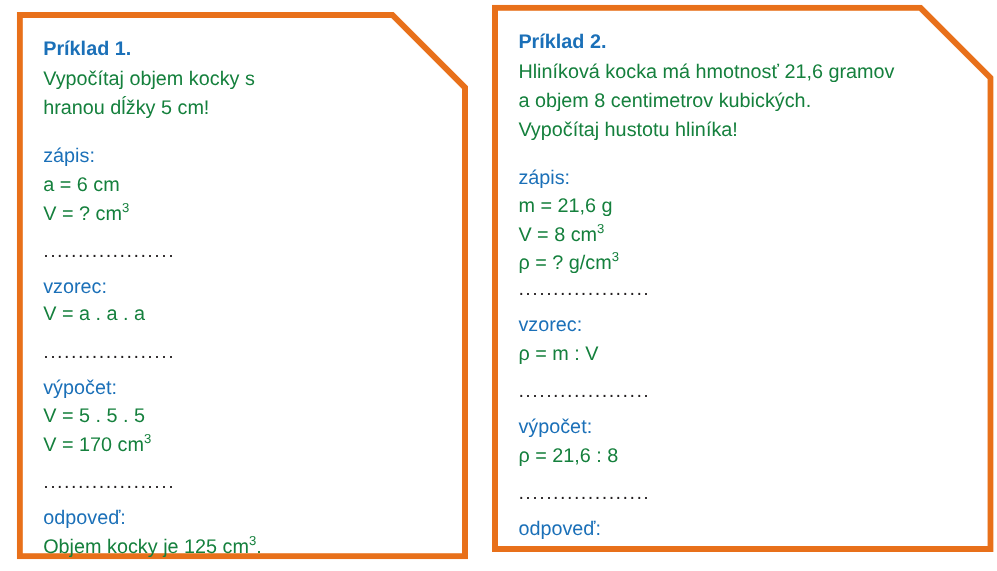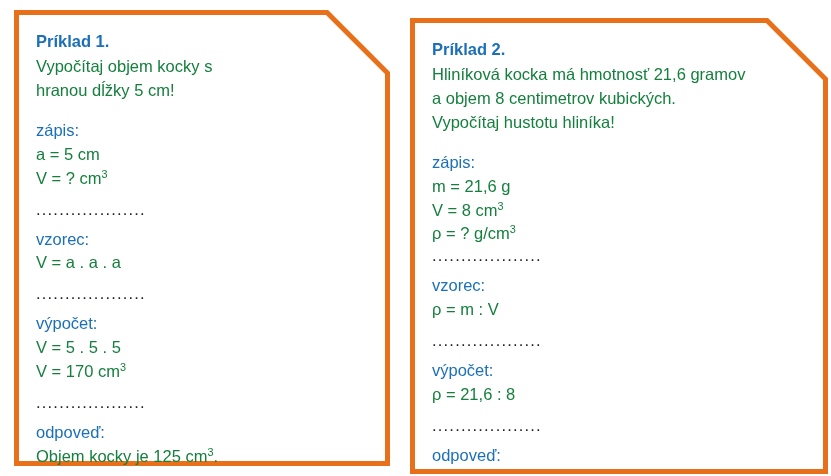--- a/index.html
+++ b/index.html
@@ -31,21 +31,21 @@
     width: 376px;
     height: 456px;
   }
   .card-1 .frame {
     position: absolute;
     inset: 0;
   }
   
   .card-2 {
     left: 410px;
-    top: 18px;
+    top: 4px;
     width: 418px;
     height: 456px;
   }
   .card-2 .frame {
     position: absolute;
     inset: 0;
   }
   .frame svg {
     display: block;
     width: 100%;
@@ -108,21 +108,21 @@
       </svg>
     </div>
     <div class="content">
       <p class="ttl">Príklad 1.</p>
       <p class="txt">Vypočítaj objem kocky s</p>
       <p class="txt">hranou dĺžky 5 cm!</p>
 
       <div class="gap-md"></div>
 
       <p class="lbl">zápis:</p>
-      <p class="txt"><span>a = 5 cm</span></p>
+      <p class="txt"><span>a = 6 cm</span></p>
       <p class="txt"><span>V = ? cm</span><sup>3</sup></p>
 
       <div class="gap-sm"></div>
       <p class="dots">...................</p>
       <div class="gap-sm"></div>
 
       <p class="lbl">vzorec:</p>
       <p class="txt"><span>V = a . a . a</span></p>
 
       <div class="gap-sm"></div>

